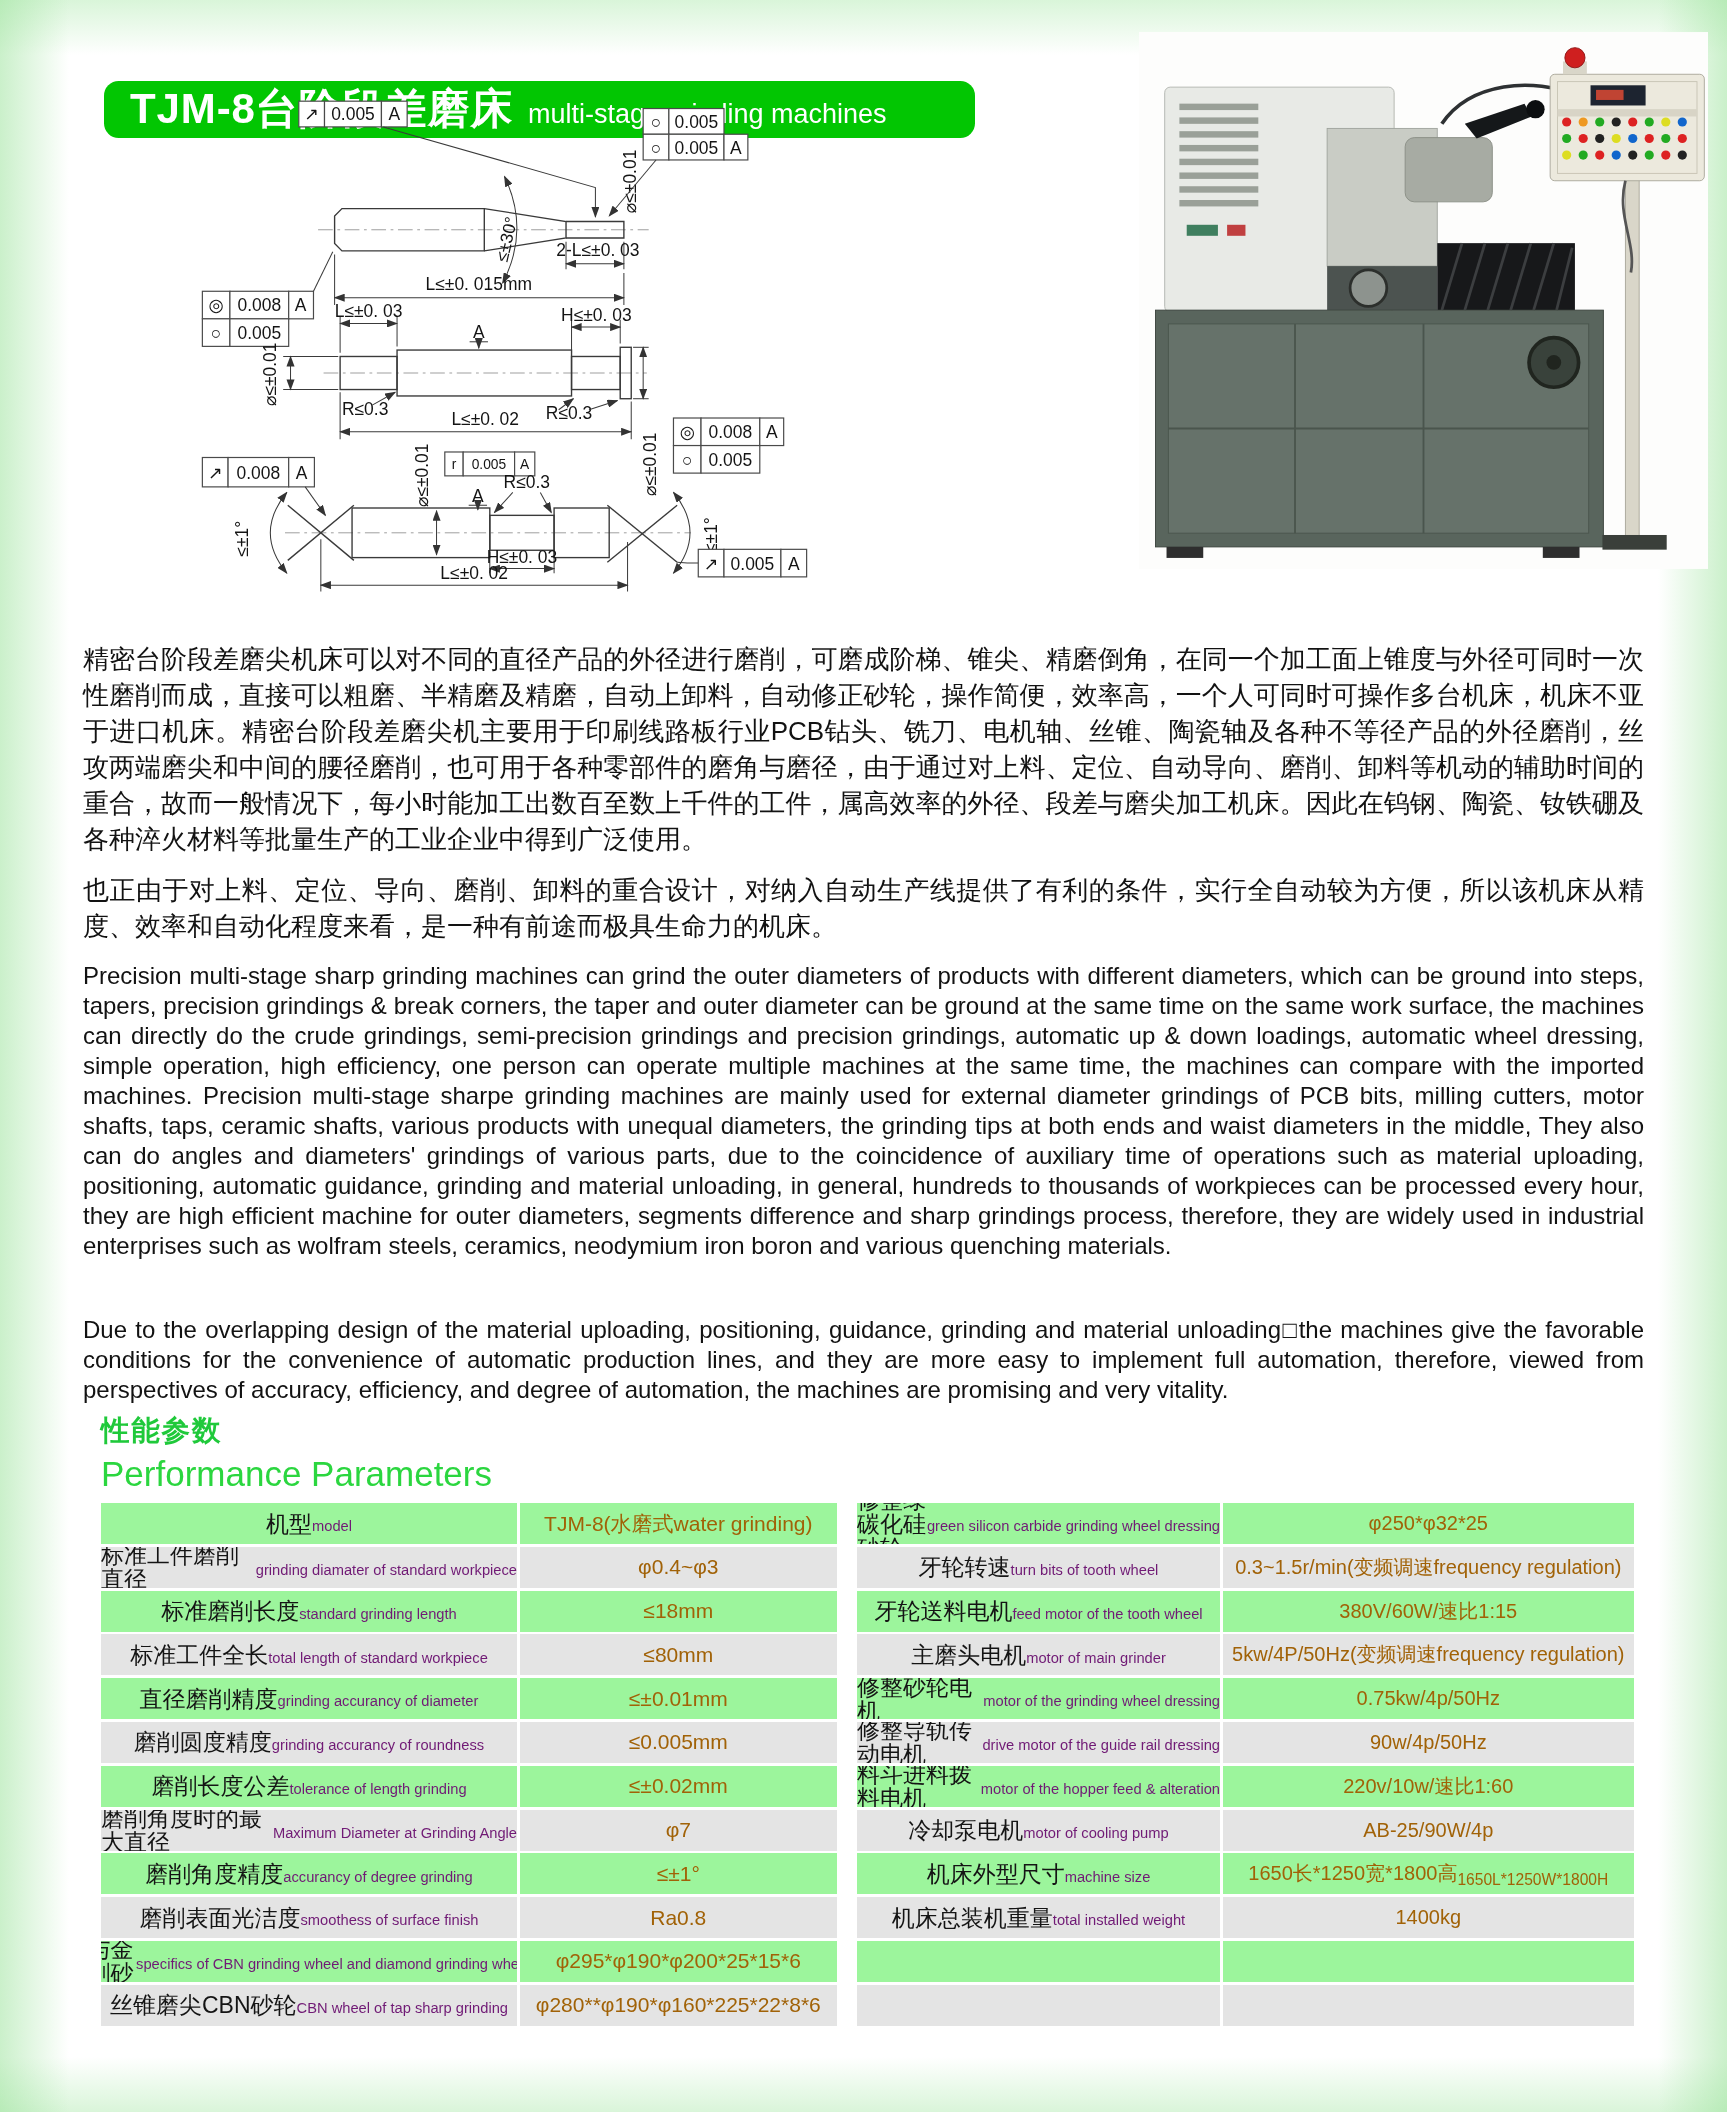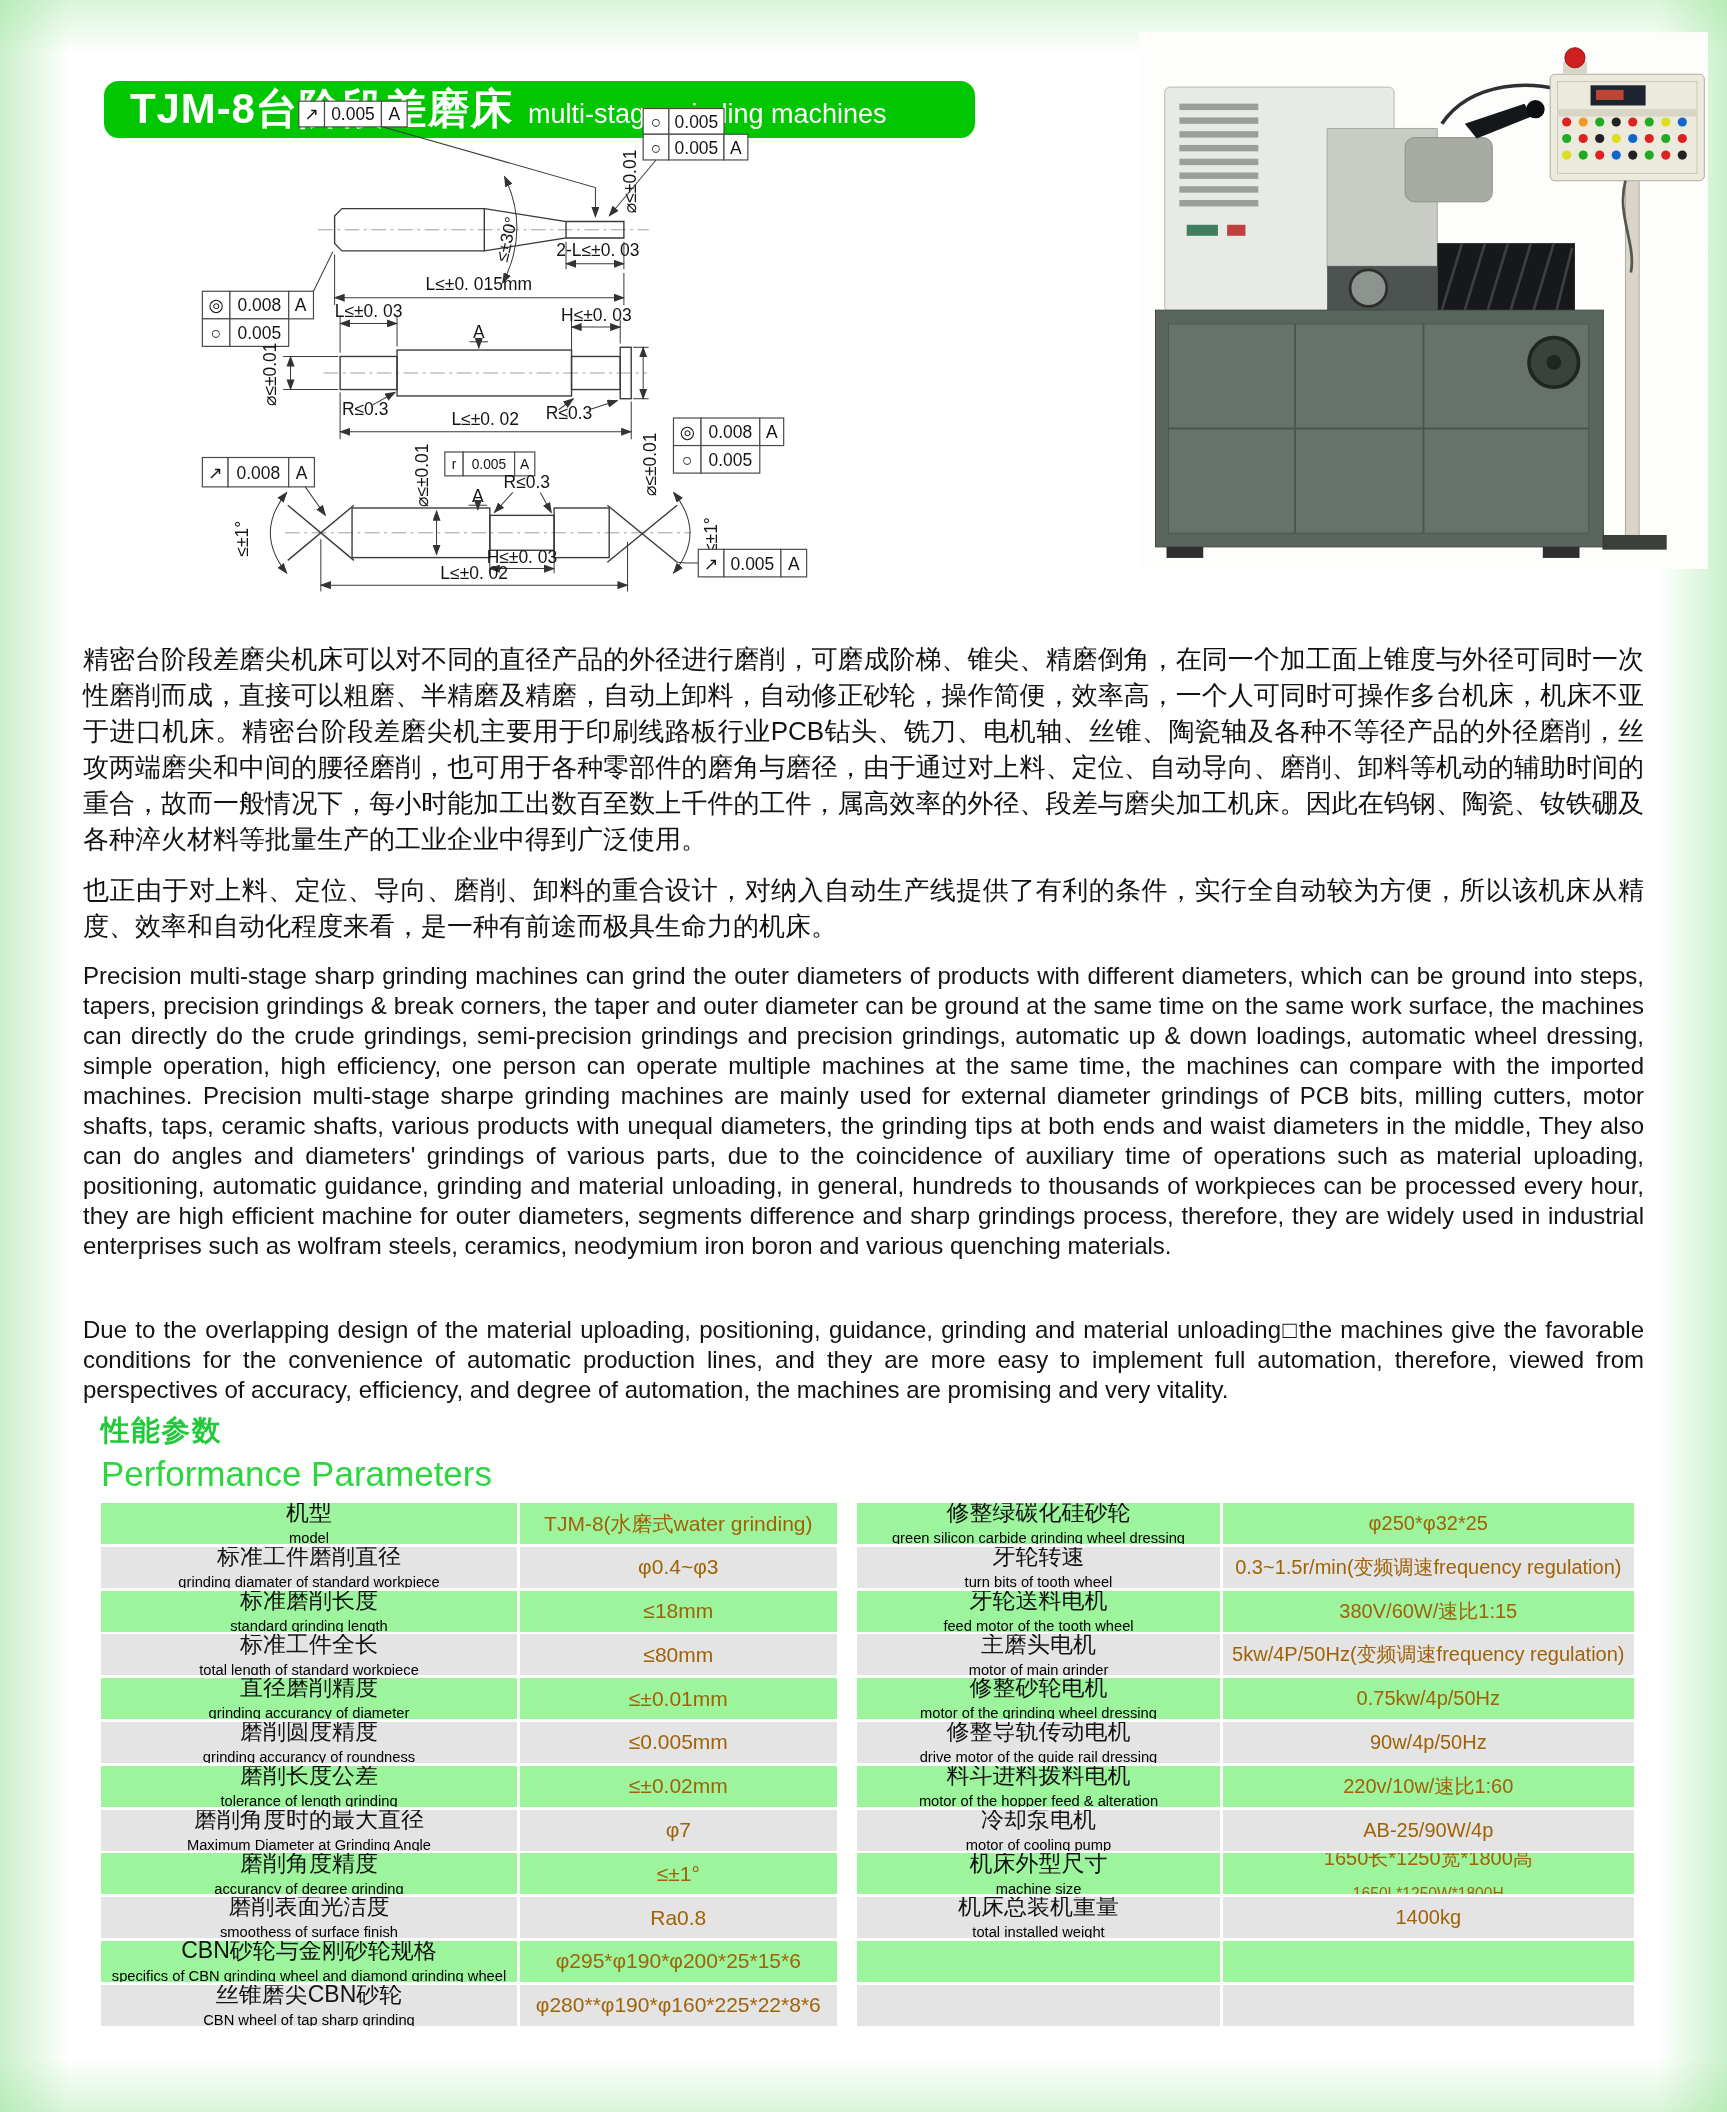--- a/index.html
+++ b/index.html
@@ -31,23 +31,23 @@
   text.dw-s{font-size:15px;}
   
   .ptable{position:absolute;top:1503px;}
   .ptable.left{left:101px;}
   .ptable.right{left:857px;}
   .t-row{display:grid;gap:2.8px;margin-bottom:2.8px;height:41px;}
   .ptable.left  .t-row{grid-template-columns:416px 317px;}
   .ptable.right .t-row{grid-template-columns:363px 411px;}
   .t-row:nth-child(odd)  .cell{background:#9cf59c;}
   .t-row:nth-child(even) .cell{background:#e4e4e4;}
-  .cell{display:flex;flex-direction:column;align-items:center;justify-content:center;overflow:hidden;}
+  .cell{display:flex;flex-direction:row;align-items:center;justify-content:center;overflow:hidden;}
   .cell .zh{font-size:23px;color:#141414;line-height:24px;}
-  .cell .en{font-size:14.7px;color:#000000;line-height:15.6px;margin-top:7px;white-space:nowrap;}
+  .cell .en{font-size:14.7px;color:#701a75;line-height:15.6px;margin-top:7px;white-space:nowrap;}
   .cell.value{font-size:21px;color:#a16207;}
   .ptable.right .cell.value{font-size:20px;}
   .cell .v2{font-size:15.6px;margin-top:13px;}
 </style>
 </head>
 <body>
 
 <div class="page">
 
   <div class="title-bar">

